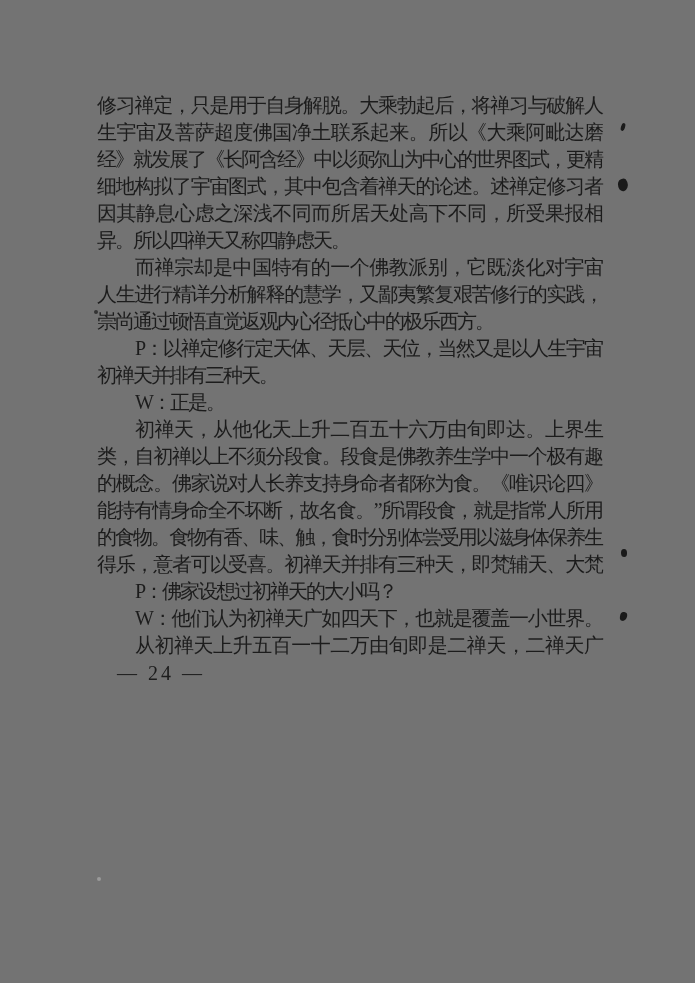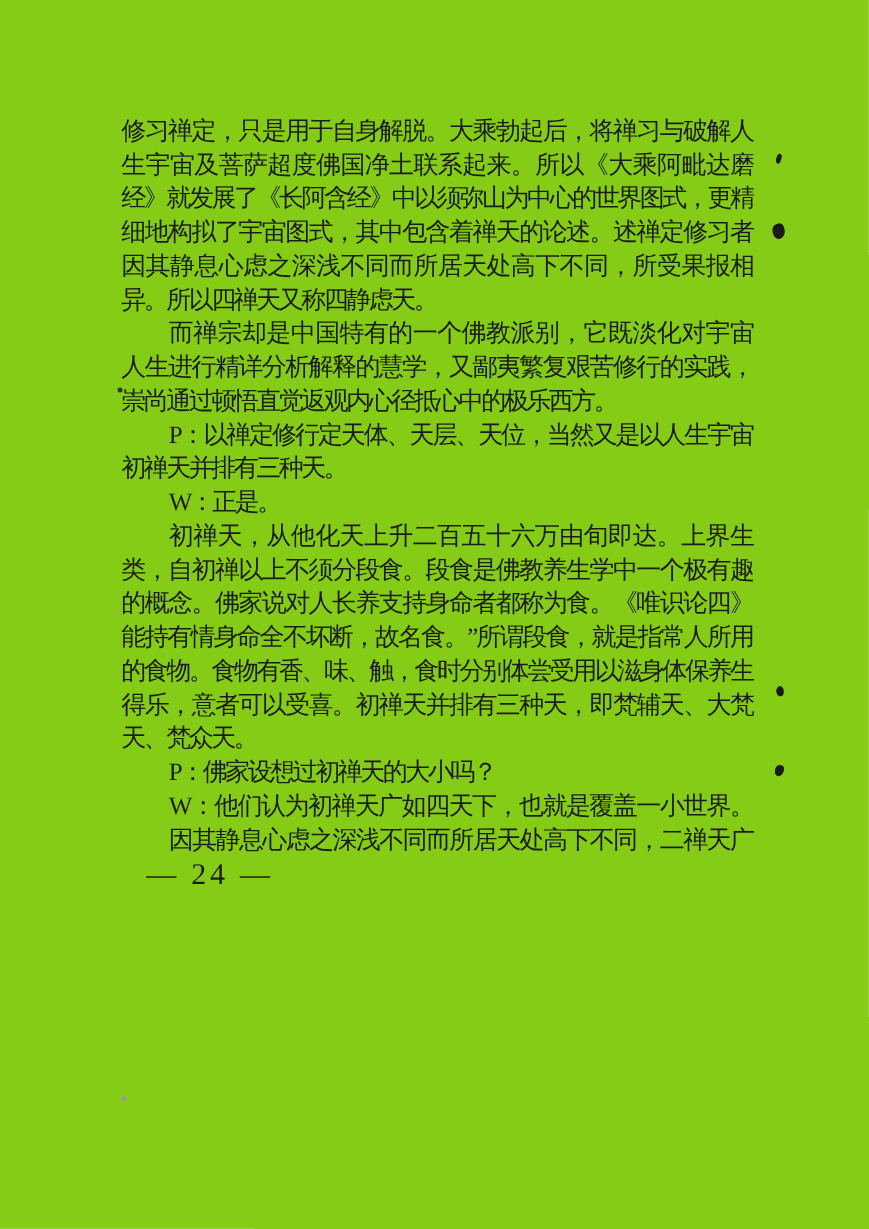--- a/index.html
+++ b/index.html
@@ -12,21 +12,21 @@
     background: #ffffff;
     position: relative;
     overflow: hidden;
     font-family: "Liberation Serif", "DejaVu Serif", serif;
   }
   .scan-page {
     position: absolute;
     left: 0; top: 0;
     width: 695px;
     height: 983px;
-    background: #84cc16;
+    background: #737373;
   }
   .text-block {
     position: absolute;
     left: 97px;
     top: 92px;
     width: 505px;
     color: #1c1c1c;
   }
   .line {
     height: 27px;
@@ -42,21 +42,21 @@
     text-align-last: justify;
   }
   .line.indent {
     padding-left: 38px;
   }
   .pagenum {
     height: 27px;
     line-height: 27px;
     margin-left: 20px;
     margin-top: 1px;
-    font-size: 24px;
+    font-size: 20px;
     letter-spacing: 3px;
     color: #1c1c1c;
     white-space: nowrap;
   }
   .speck {
     position: absolute;
     background: #1a1a1a;
     border-radius: 50% 50% 45% 55%;
   }
   .speck.s1 { left: 621px; top: 123px; width: 4px;  height: 8px;  transform: rotate(18deg); }
@@ -83,24 +83,23 @@
     <div class="line">崇尚通过顿悟直觉返观内心径抵心中的极乐西方。</div>
     <div class="line indent full">P：以禅定修行定天体、天层、天位，当然又是以人生宇宙</div>
     <div class="line">初禅天并排有三种天。</div>
     <div class="line indent">W：正是。</div>
     <div class="line indent full">初禅天，从他化天上升二百五十六万由旬即达。上界生</div>
     <div class="line full">类，自初禅以上不须分段食。段食是佛教养生学中一个极有趣</div>
     <div class="line full">的概念。佛家说对人长养支持身命者都称为食。《唯识论四》</div>
     <div class="line full">能持有情身命全不坏断，故名食。”所谓段食，就是指常人所用</div>
     <div class="line full">的食物。食物有香、味、触，食时分别体尝受用以滋身体保养生</div>
     <div class="line full">得乐，意者可以受喜。初禅天并排有三种天，即梵辅天、大梵</div>
-    <div class="line">天、梵众天。</div>
     <div class="line indent">P：佛家设想过初禅天的大小吗？</div>
     <div class="line indent full">W：他们认为初禅天广如四天下，也就是覆盖一小世界。</div>
-    <div class="line indent full">因其静息心虑之深浅不同而所居天处高下不同，二禅天广</div>
+    <div class="line indent full">从初禅天上升五百一十二万由旬即是二禅天，二禅天广</div>
     <div class="pagenum">— 24 —</div>
   </div>
 
   <div class="speck s1"></div>
   <div class="speck s2"></div>
   <div class="speck s3"></div>
   <div class="speck s4"></div>
   <div class="speck s5"></div>
   <div class="speck s6"></div>
 

